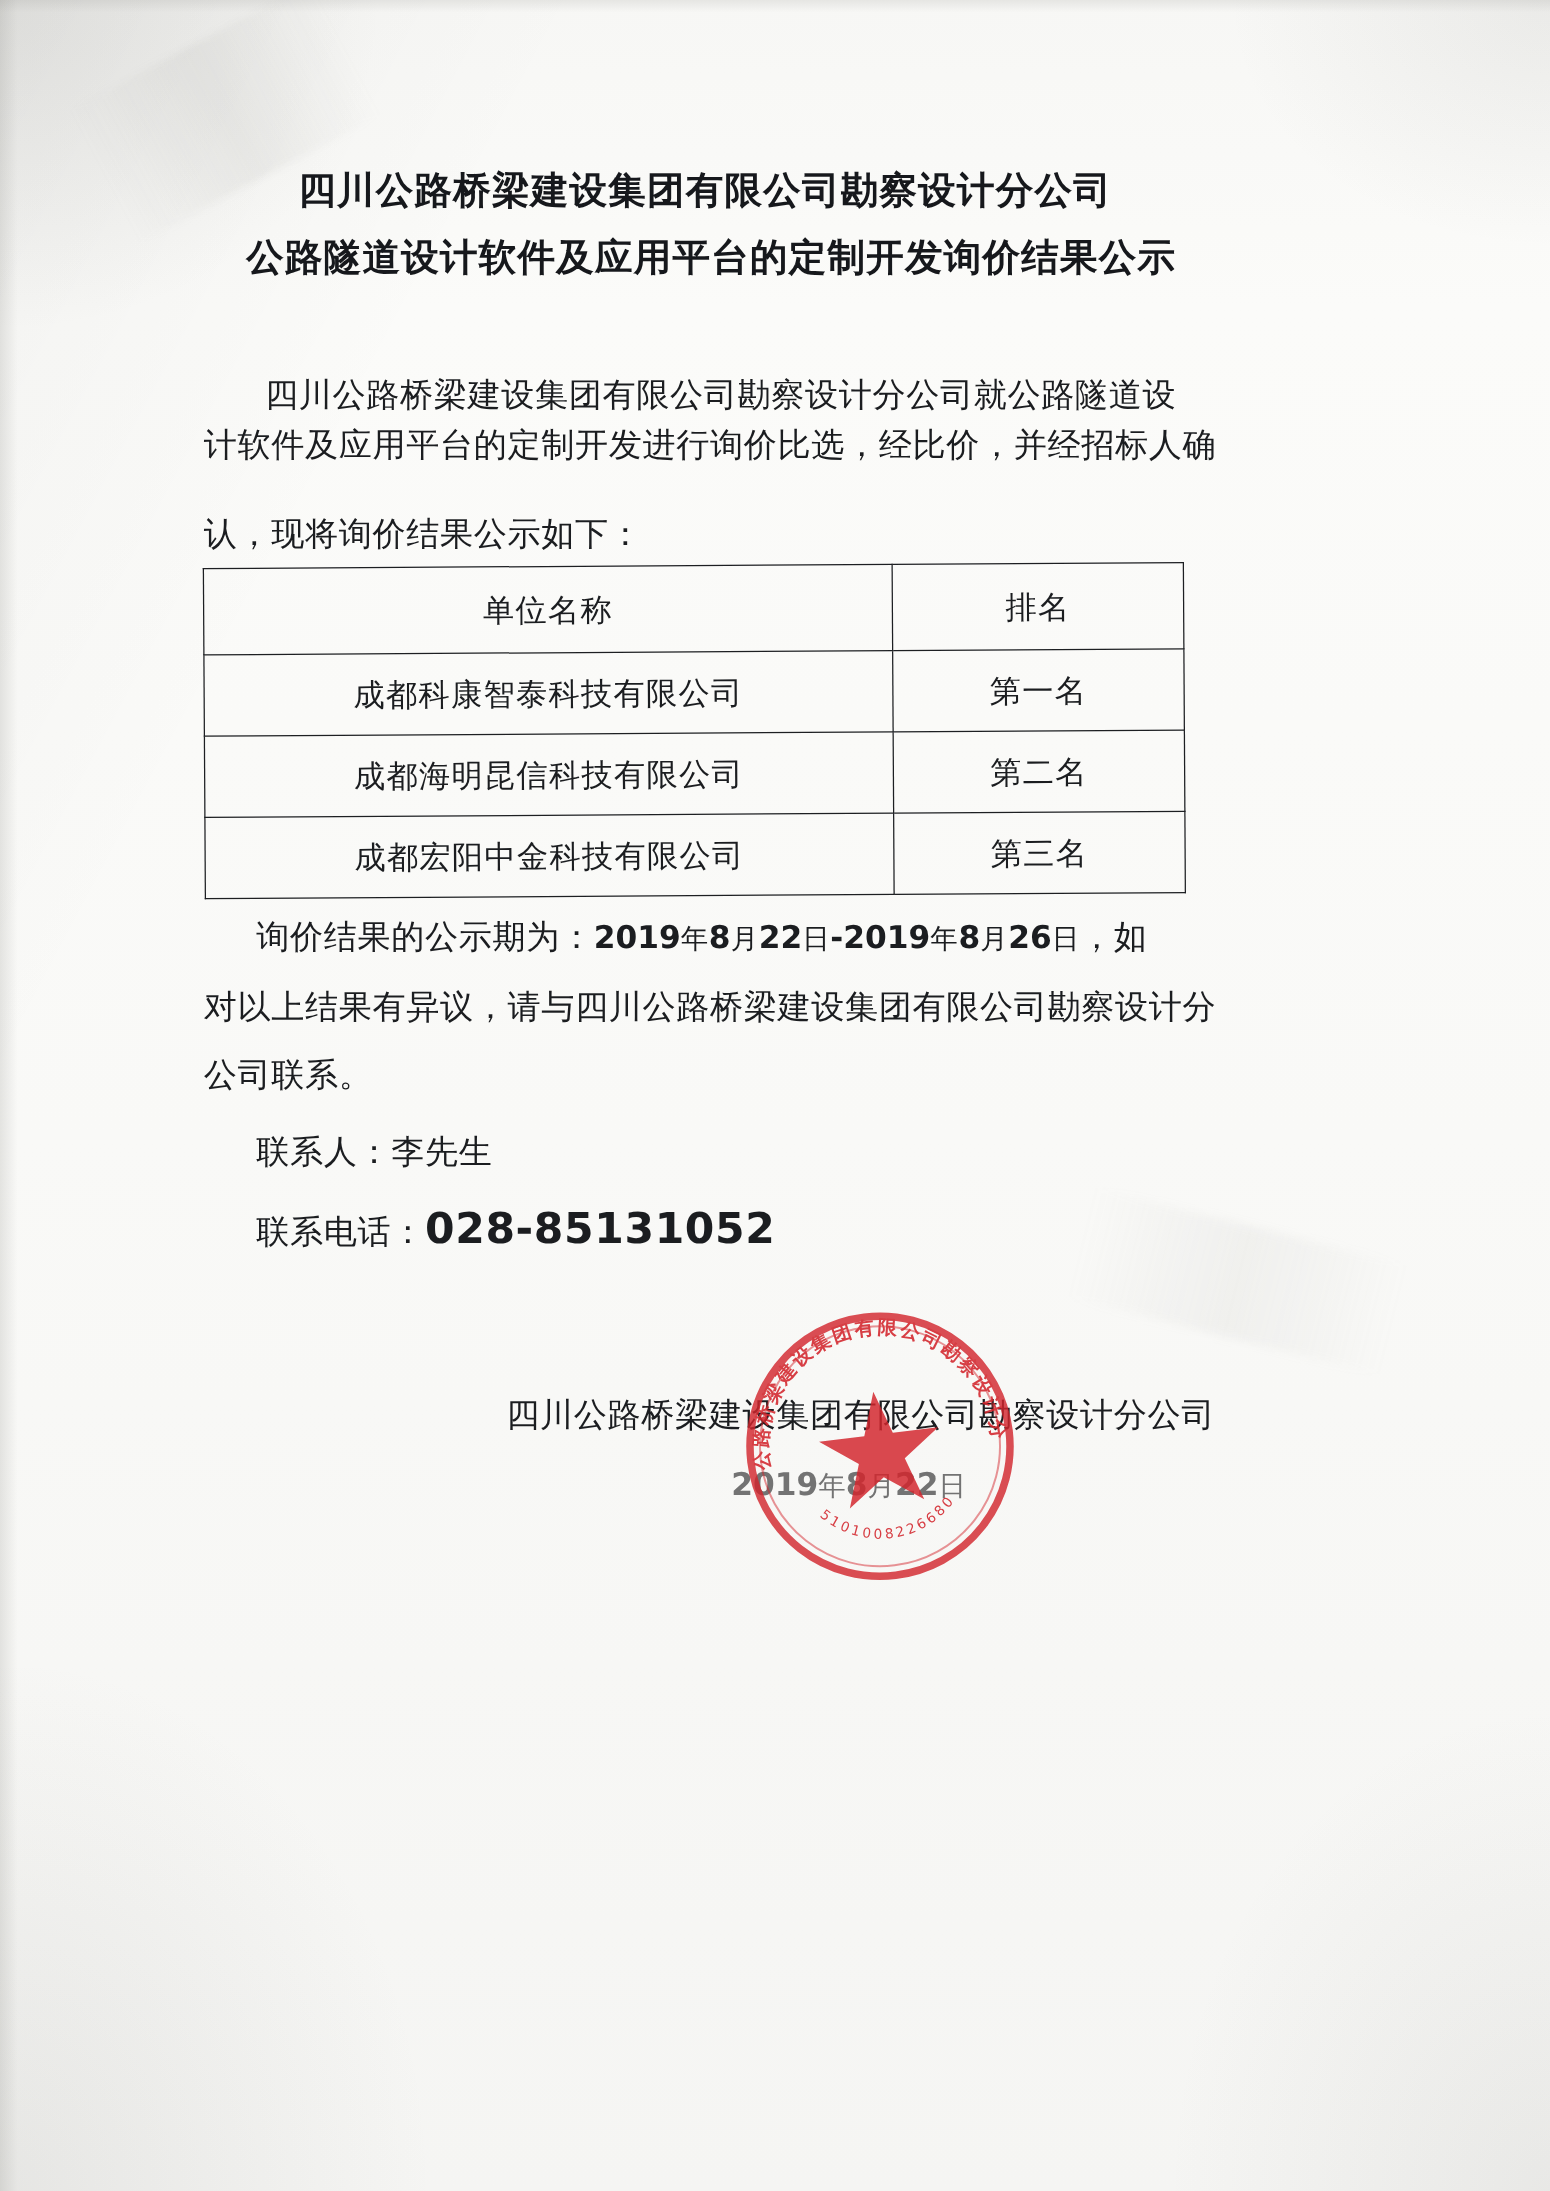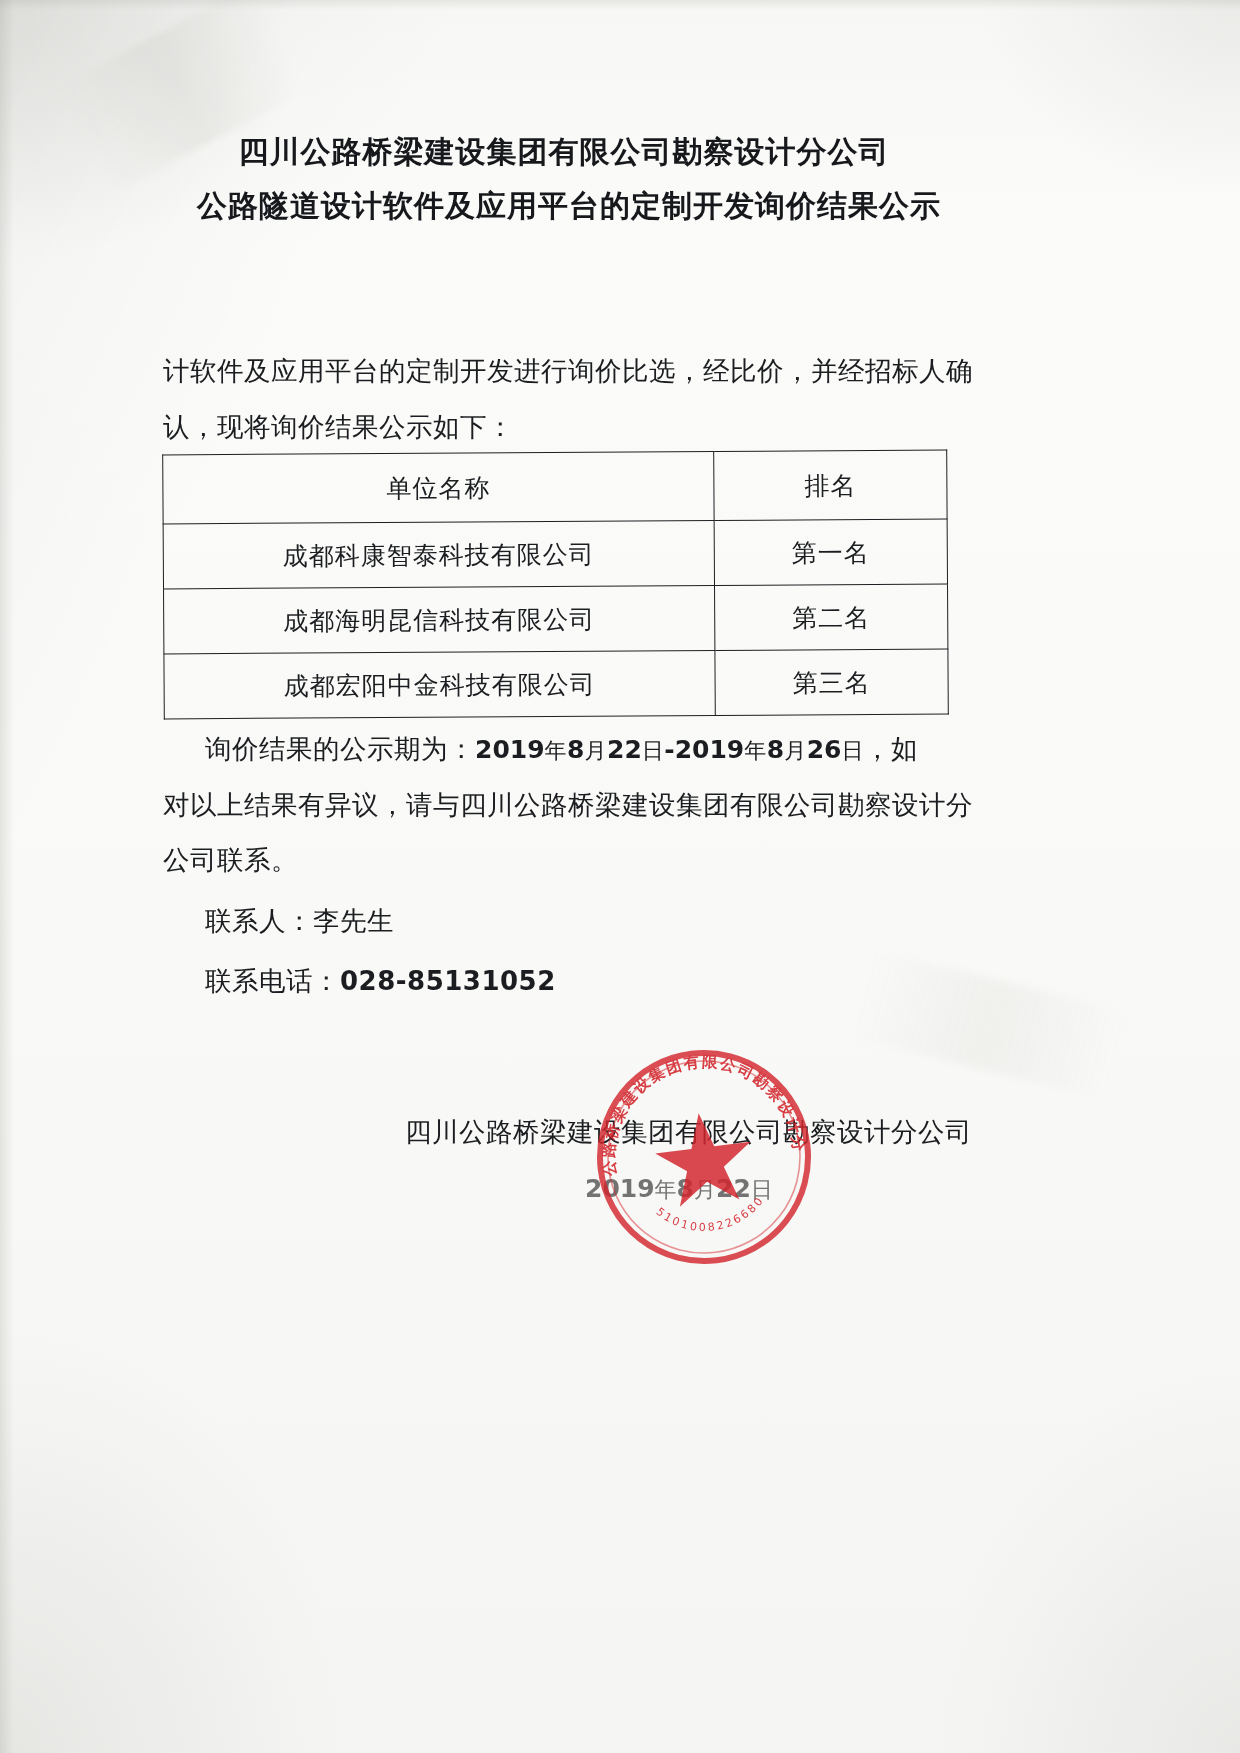--- a/index.html
+++ b/index.html
@@ -54,21 +54,21 @@
   .title-l2{position:absolute;left:0;right:0;top:186px;margin-left:10px;}
 
   .para{
     position:absolute;
     font-size:26.5px;
     color:#1b1d20;
     letter-spacing:0.5px;
     white-space:nowrap;
   }
   .p-l1{left:212px;top:298px;}
-  .p-l2{left:163px;top:353px;}
+  .p-l2{left:163px;top:338px;}
   .p-l3{left:163px;top:409px;}
 
   
   .tbl{
     position:absolute;left:163px;top:452px;width:785px;
     border-collapse:collapse;
     transform:rotate(-0.35deg);
   }
   .tbl td{
     border:1.6px solid #1d1f22;
@@ -92,21 +92,21 @@
     font-size:25px;
     letter-spacing:0;
   }
   .cn-unit{font-size:22px;}
 
   .contact-1{left:205px;top:903px;}
   .contact-2{left:205px;top:963px;}
   .tel-num{
     font-family:"DejaVu Sans","Liberation Sans",sans-serif;
     font-weight:700;
-    font-size:26px;
+    font-size:34px;
   }
 
   .sign-org{position:absolute;left:405px;top:1114px;font-size:26.5px;color:#1b1d20;letter-spacing:0.5px;white-space:nowrap;}
   .sign-date{position:absolute;left:585px;top:1172px;font-size:26.5px;color:#737373;white-space:nowrap;}
 
   
   .seal{
     position:absolute;
     left:590px;top:1043px;
     width:228px;height:228px;
@@ -141,20 +141,21 @@
   <div class="crease2"></div>
   <div class="edge-left"></div>
   <div class="edge-top"></div>
 </div>
 
 <div class="content">
 
   <div class="title title-l1">四川公路桥梁建设集团有限公司勘察设计分公司</div>
   <div class="title title-l2">公路隧道设计软件及应用平台的定制开发询价结果公示</div>
 
+  <div class="para p-l1">四川公路桥梁建设集团有限公司勘察设计分公司就公路隧道设</div>
   <div class="para p-l2">计软件及应用平台的定制开发进行询价比选，经比价，并经招标人确</div>
   <div class="para p-l3">认，现将询价结果公示如下：</div>
 
   <table class="tbl">
     <tbody>
         <tr>
       <td class="c-name">单位名称</td>
       <td class="c-rank">排名</td>
     </tr>
     <tr>

